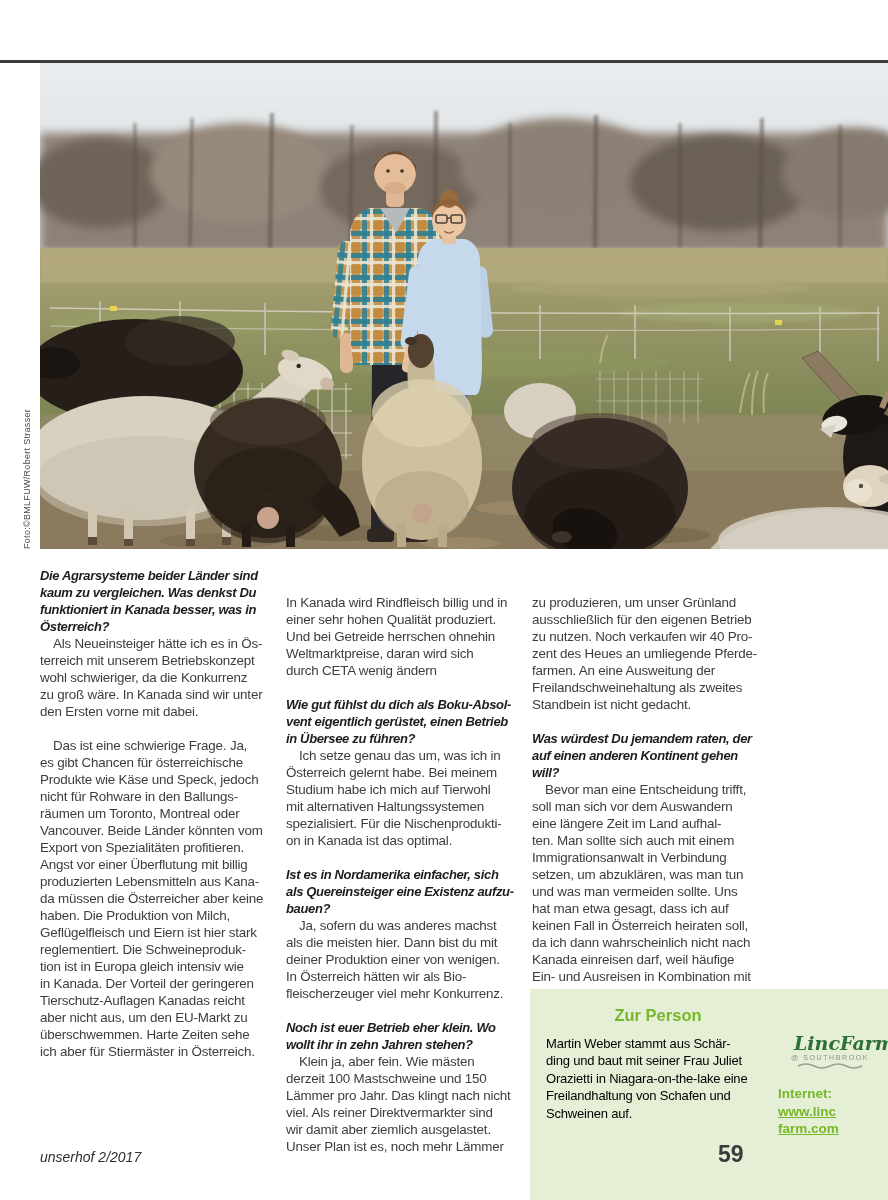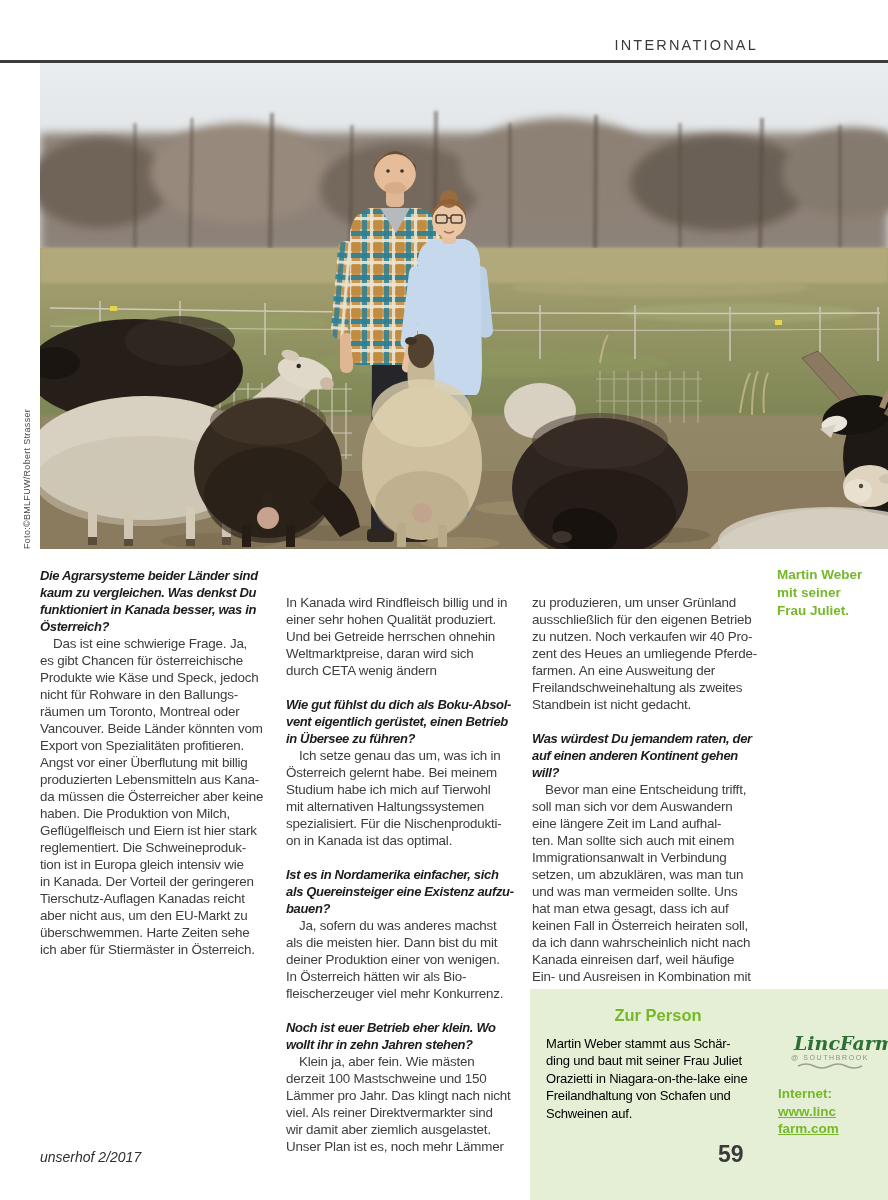--- a/index.html
+++ b/index.html
@@ -48,21 +48,20 @@
 
   .page-number{position:absolute;left:718px;top:1141px;width:42px;text-align:left;
     font-size:23px;color:#3a3a3a;font-weight:bold;}
   .footer{position:absolute;left:40px;top:1149px;font-style:italic;font-size:14px;color:#2f2f2d;}
 </style>
 </head>
 <body>
 
 <div id="page">
 
-  <div class="section-label">INTERNATIONAL</div>
   <div class="rule"></div>
 
   <div class="photo">
     <svg viewBox="0 0 848 486" preserveAspectRatio="none">
       <defs>
         <linearGradient id="sky" x1="0" y1="0" x2="0" y2="1">
           <stop offset="0" stop-color="#eaedef"></stop>
             <stop offset="1" stop-color="#d5dadd"></stop>
         </linearGradient>
         <linearGradient id="field" x1="0" y1="0" x2="0" y2="1">
@@ -324,29 +323,31 @@
       <g>
         <ellipse cx="790" cy="508" rx="128" ry="62" fill="#c8c1b2"></ellipse>
         <ellipse cx="790" cy="478" rx="112" ry="34" fill="#d6d0c2" opacity=".85"></ellipse>
         <ellipse cx="700" cy="520" rx="40" ry="20" fill="#b5ad9c" opacity=".7"></ellipse>
       </g>
     </svg>
   </div>
 
   <div class="credit">Foto:©BMLFUW/Robert Strasser</div>
 
-  <div class="caption">Martin Weber
-mit seiner
-Frau Juliet.</div>
 
   <div class="col col1">
     <p class="block q">Die Agrarsysteme beider Länder sind
 kaum zu vergleichen. Was denkst Du
 funktioniert in Kanada besser, was in
 Österreich?</p>
+    <p class="block a">Als Neueinsteiger hätte ich es in Ös-
+terreich mit unserem Betriebskonzept
+wohl schwieriger, da die Konkurrenz
+zu groß wäre. In Kanada sind wir unter
+den Ersten vorne mit dabei.</p>
     <p class="block a">Das ist eine schwierige Frage. Ja,
 es gibt Chancen für österreichische
 Produkte wie Käse und Speck, jedoch
 nicht für Rohware in den Ballungs-
 räumen um Toronto, Montreal oder
 Vancouver. Beide Länder könnten vom
 Export von Spezialitäten profitieren.
 Angst vor einer Überflutung mit billig
 produzierten Lebensmitteln aus Kana-
 da müssen die Österreicher aber keine

